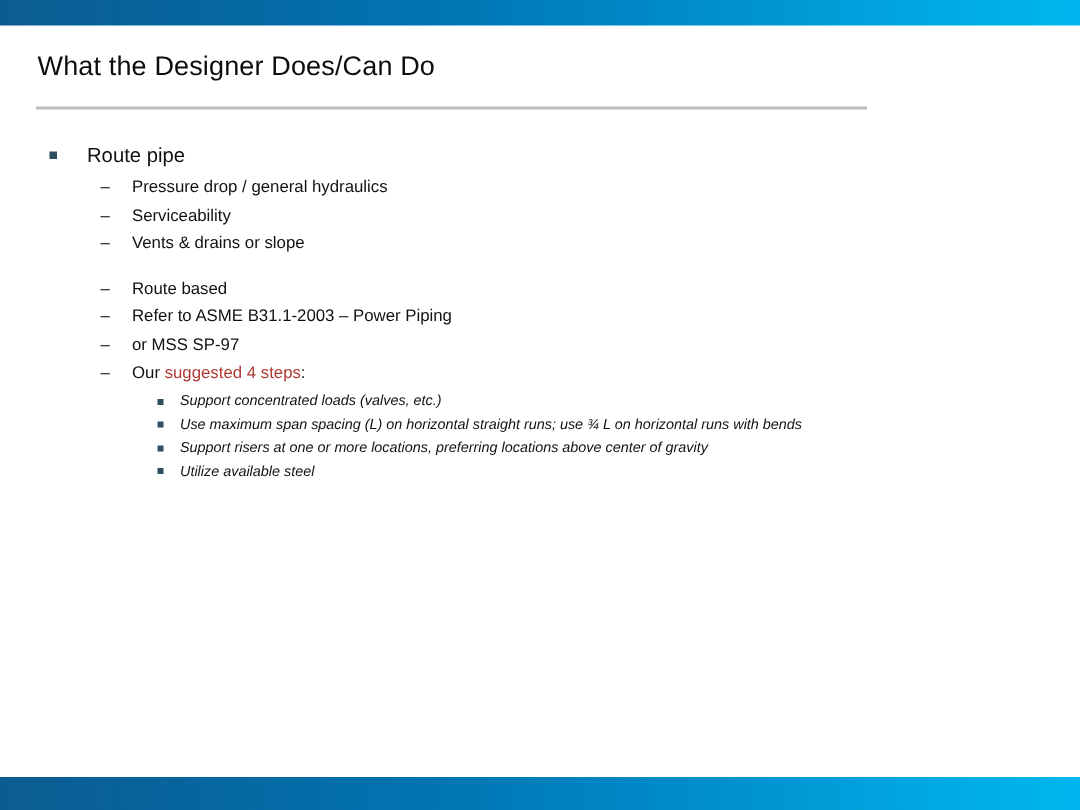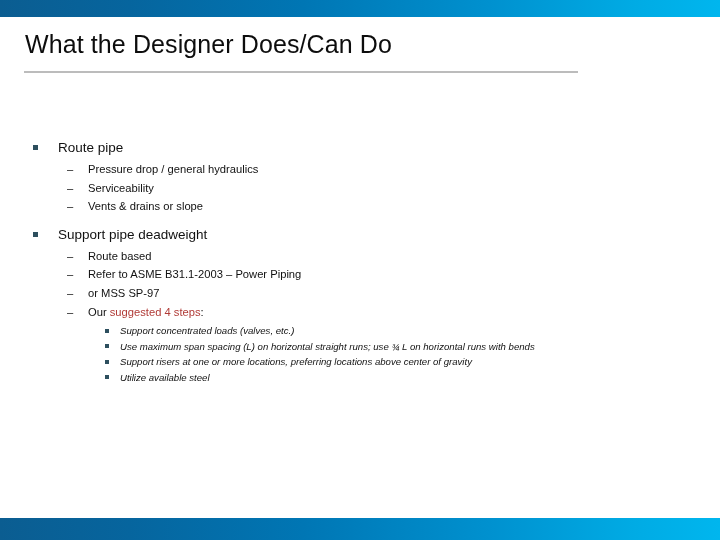--- a/index.html
+++ b/index.html
@@ -42,21 +42,21 @@
   .band-bottom {
     top: 518px;
     height: 22px;
   }
 
   
   .title {
     position: absolute;
     left: 25px;
     top: 33px;
-    font-size: 25px;
+    font-size: 18px;
     line-height: 22px;
     color: #0d0d0d;
     letter-spacing: 0.1px;
     white-space: nowrap;
   }
 
   
   .title-rule {
     position: absolute;
     left: 24px;
@@ -75,21 +75,20 @@
     height: 32px;
   }
   .logo svg { display: block; }
 
   
   .content {
     position: absolute;
     left: 0;
     top: 94px;
     width: 720px;
-    margin-top: 44px;
   }
 
   
   .l1 {
     position: relative;
     padding-left: 58px;
     font-size: 13.5px;
     line-height: 19px;
     color: #111111;
     margin-bottom: 1px;
@@ -174,24 +173,20 @@
         <span>Serviceability</span>
       </div>
       <div class="l2">
         <span class="dash">–</span>
         <span>Vents &amp; drains or slope</span>
       </div>
     </div>
 
     <div class="spacer-block"></div>
 
-    <div class="l1">
-      <span class="sq"></span>
-      <span>Support pipe deadweight</span>
-    </div>
 
     <div class="l2-group">
       <div class="l2">
         <span class="dash">–</span>
         <span>Route based</span>
       </div>
       <div class="l2">
         <span class="dash">–</span>
         <span>Refer to ASME B31.1-2003 – Power Piping</span>
       </div>

